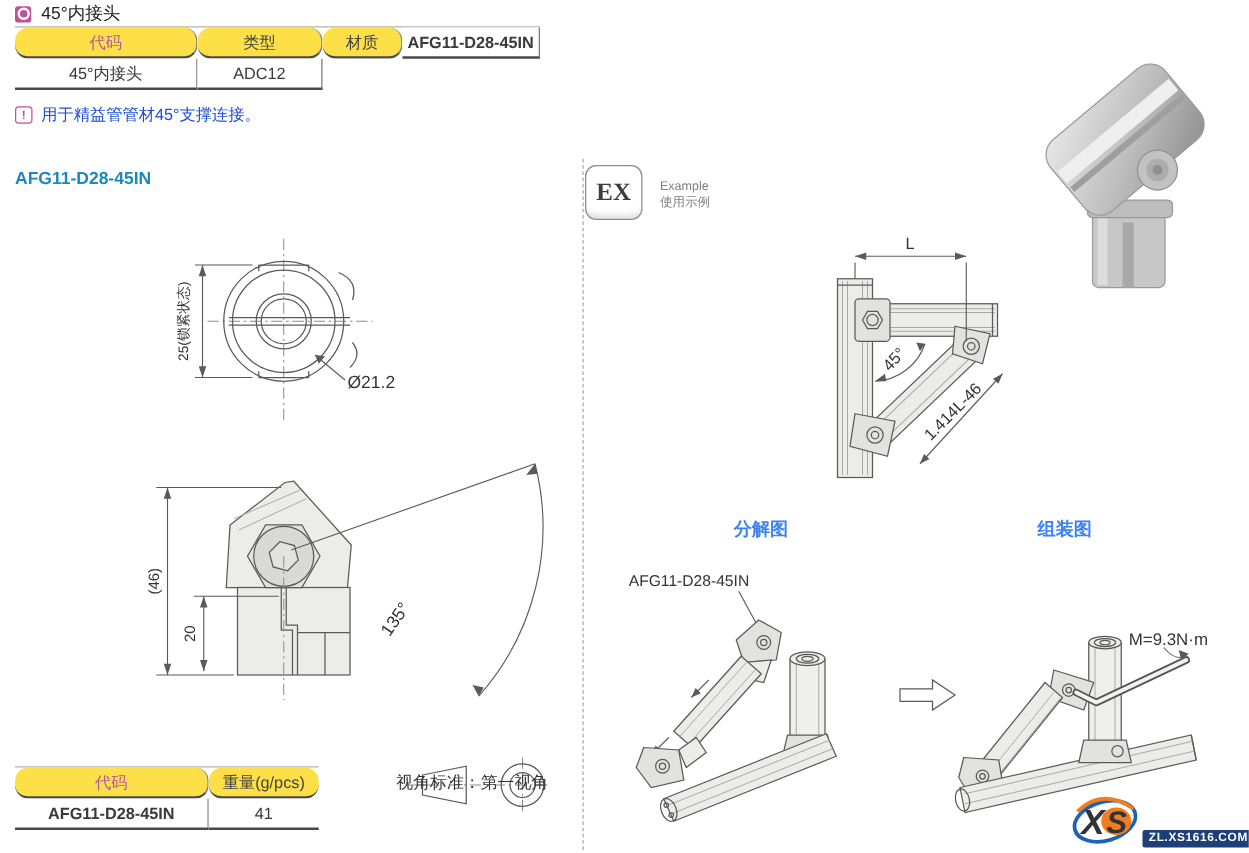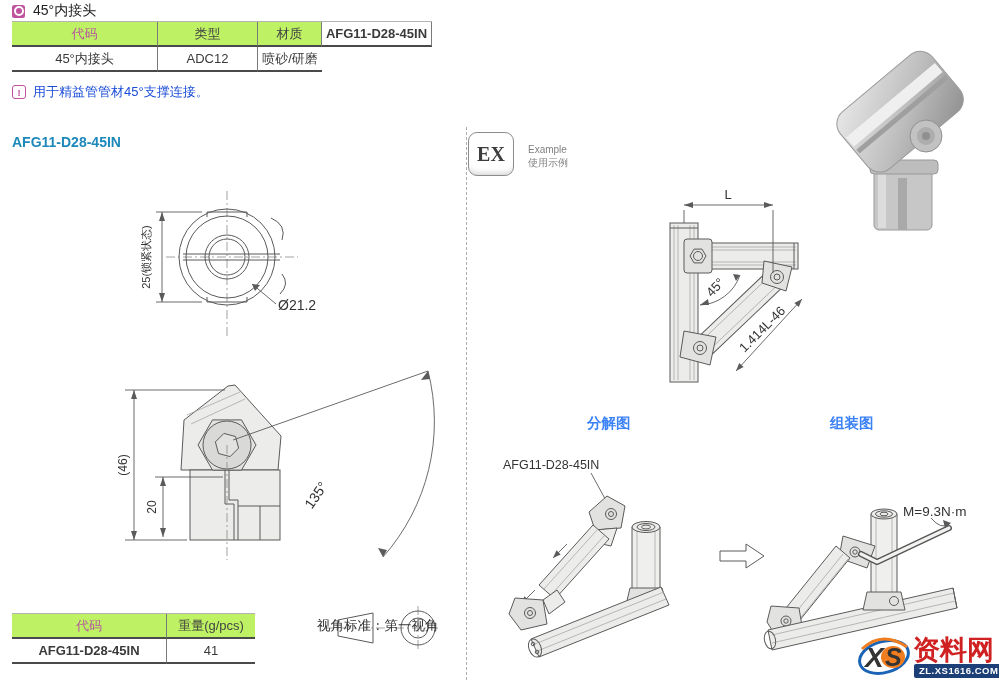--- a/index.html
+++ b/index.html
@@ -9,21 +9,21 @@
   
   .title-row{left:12px;top:2px;display:flex;align-items:center;gap:8px;}
   .bullet{width:13px;height:13px;background:#c0519d;border-radius:2.5px;display:flex;align-items:center;justify-content:center;}
   .bullet i{display:block;width:6px;height:6px;border:2px solid #fff;border-radius:50%;}
   .page-title{font-size:14px;color:#222;}
   
   .tbl{display:grid;border-top:1px solid #b3b3b3;}
   .tbl .c{height:25px;display:flex;align-items:center;justify-content:center;
           font-size:13px;color:#3a3a3a;border-right:1px solid #7a7a7a;box-sizing:border-box;background:#fff;}
   .tbl .c.last{border-right:none;}
-  .tbl .hd{background:#bef264;border-bottom:2px solid #4a4a4a;color:#434343;}
+  .tbl .hd{background:#fde047;border-bottom:2px solid #4a4a4a;color:#434343;border-radius:11px;}
   .tbl .hd.code{color:#b5579f;}
   .tbl .d{border-bottom:2px solid #4a4a4a;}
   .code-link{color:#1d88ba;font-weight:bold;}
   #spec-table{left:12px;top:21px;grid-template-columns:146px 100px 64px 110px;}
   #weight-table{left:12px;top:613px;grid-template-columns:155px 88px;}
   
   .note-row{left:12px;top:83px;display:flex;align-items:center;gap:7px;}
   .note-badge{width:12px;height:12px;border:1.5px solid #c0519d;border-radius:3px;color:#c0519d;
               font-size:9.5px;font-weight:bold;display:flex;align-items:center;justify-content:center;}
   .note-text{font-size:13px;color:#1d4ed8;}
@@ -66,21 +66,20 @@
   <span class="page-title">45°内接头</span>
 </div>
 
 <div class="abs tbl" id="spec-table">
   <div class="c hd code">代码</div>
   <div class="c hd">类型</div>
   <div class="c hd">材质</div>
   <div class="c d code-link">AFG11-D28-45IN</div>
   <div class="c d">45°内接头</div>
   <div class="c d">ADC12</div>
-  <div class="c d last">喷砂/研磨</div>
 </div>
 
 <div class="abs note-row">
   <span class="note-badge">!</span>
   <span class="note-text">用于精益管管材45°支撑连接。</span>
 </div>
 
 <div class="abs model-label">AFG11-D28-45IN</div>
 
 <svg class="abs" style="left:128px;top:185px;" width="210" height="185" viewBox="0 0 210 185">
@@ -304,15 +303,14 @@
 </svg>
 
 <div class="abs wm">
   <svg style="position:absolute;left:0;top:2px;" width="56" height="47" viewBox="0 0 56 47">
     <ellipse cx="28" cy="24" rx="25" ry="15.5" transform="rotate(-16 28 24)" stroke="#1a63b5" stroke-width="3" fill="none"></ellipse>
     <path d="M6,16 Q26,-3 51,14" stroke="#f07d1f" stroke-width="3" fill="none"></path>
     <ellipse cx="37" cy="24" rx="12" ry="11" fill="#f07d1f"></ellipse>
     <text x="9" y="34" font-size="28" font-style="italic" font-weight="bold" fill="#1a63b5">X</text>
     <text x="29" y="33" font-size="25" font-style="italic" font-weight="bold" fill="#ffffff">S</text>
   </svg>
-  <div class="wm-name">资料网</div>
   <div class="wm-url">ZL.XS1616.COM</div>
 </div>
 
 </body></html>

